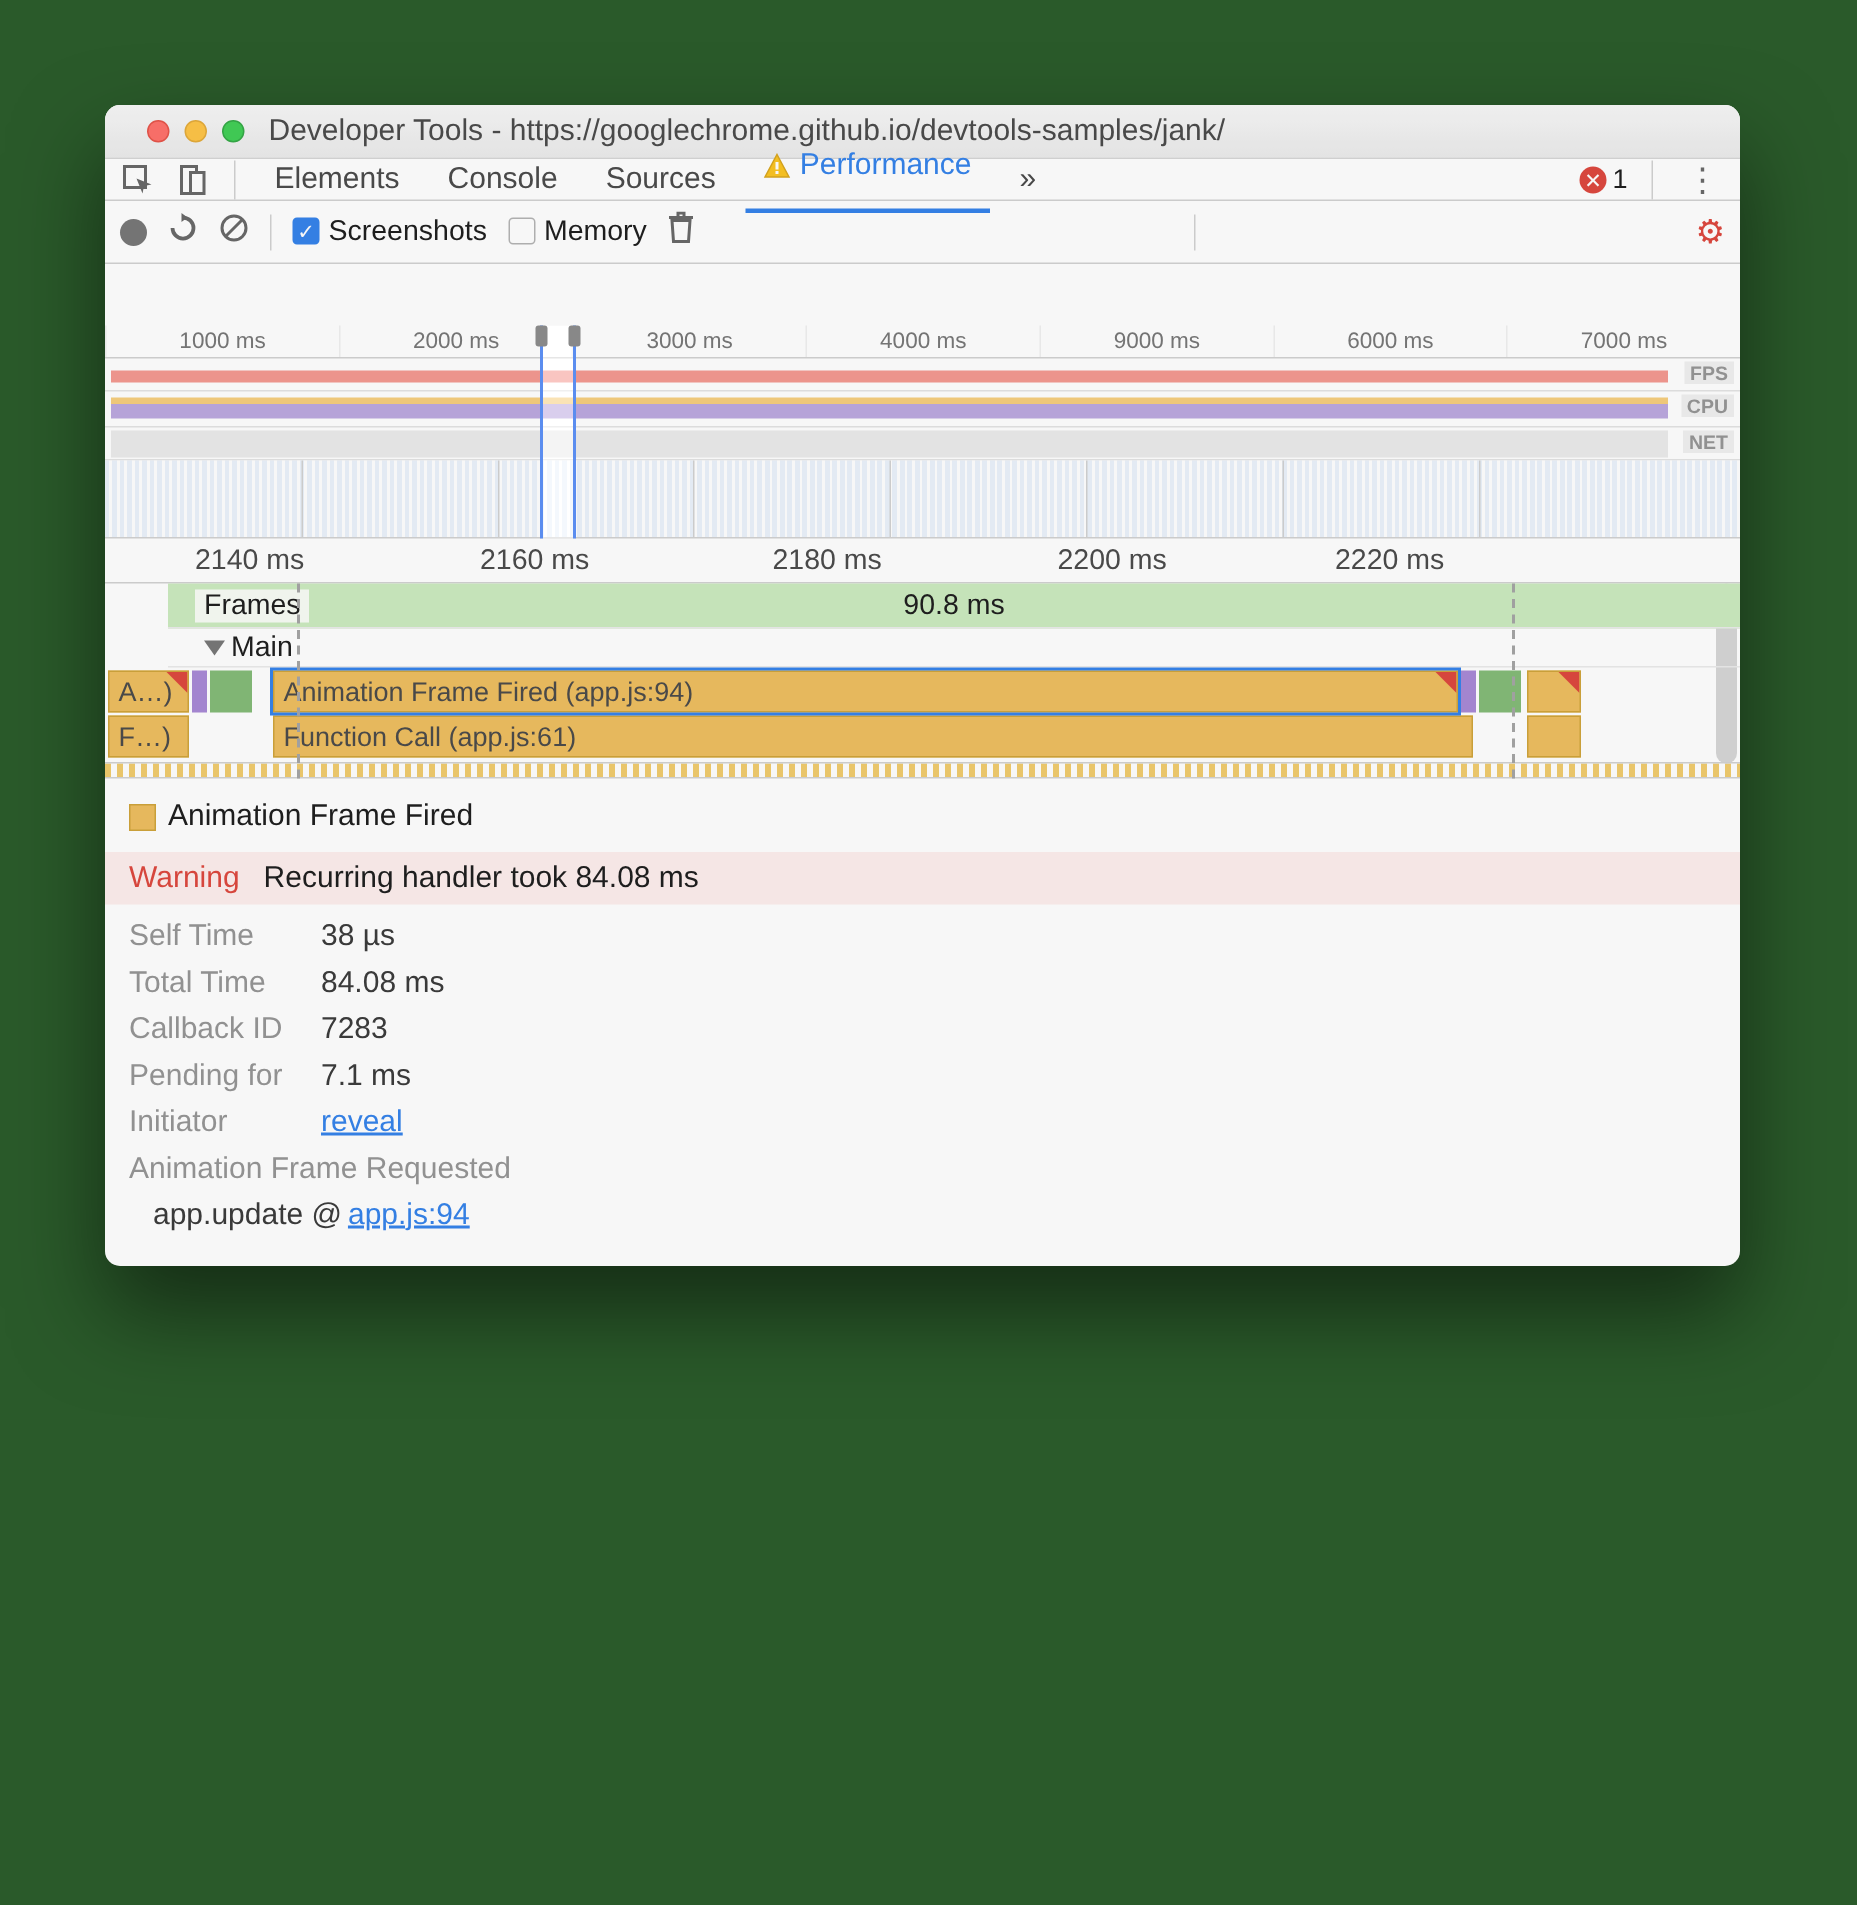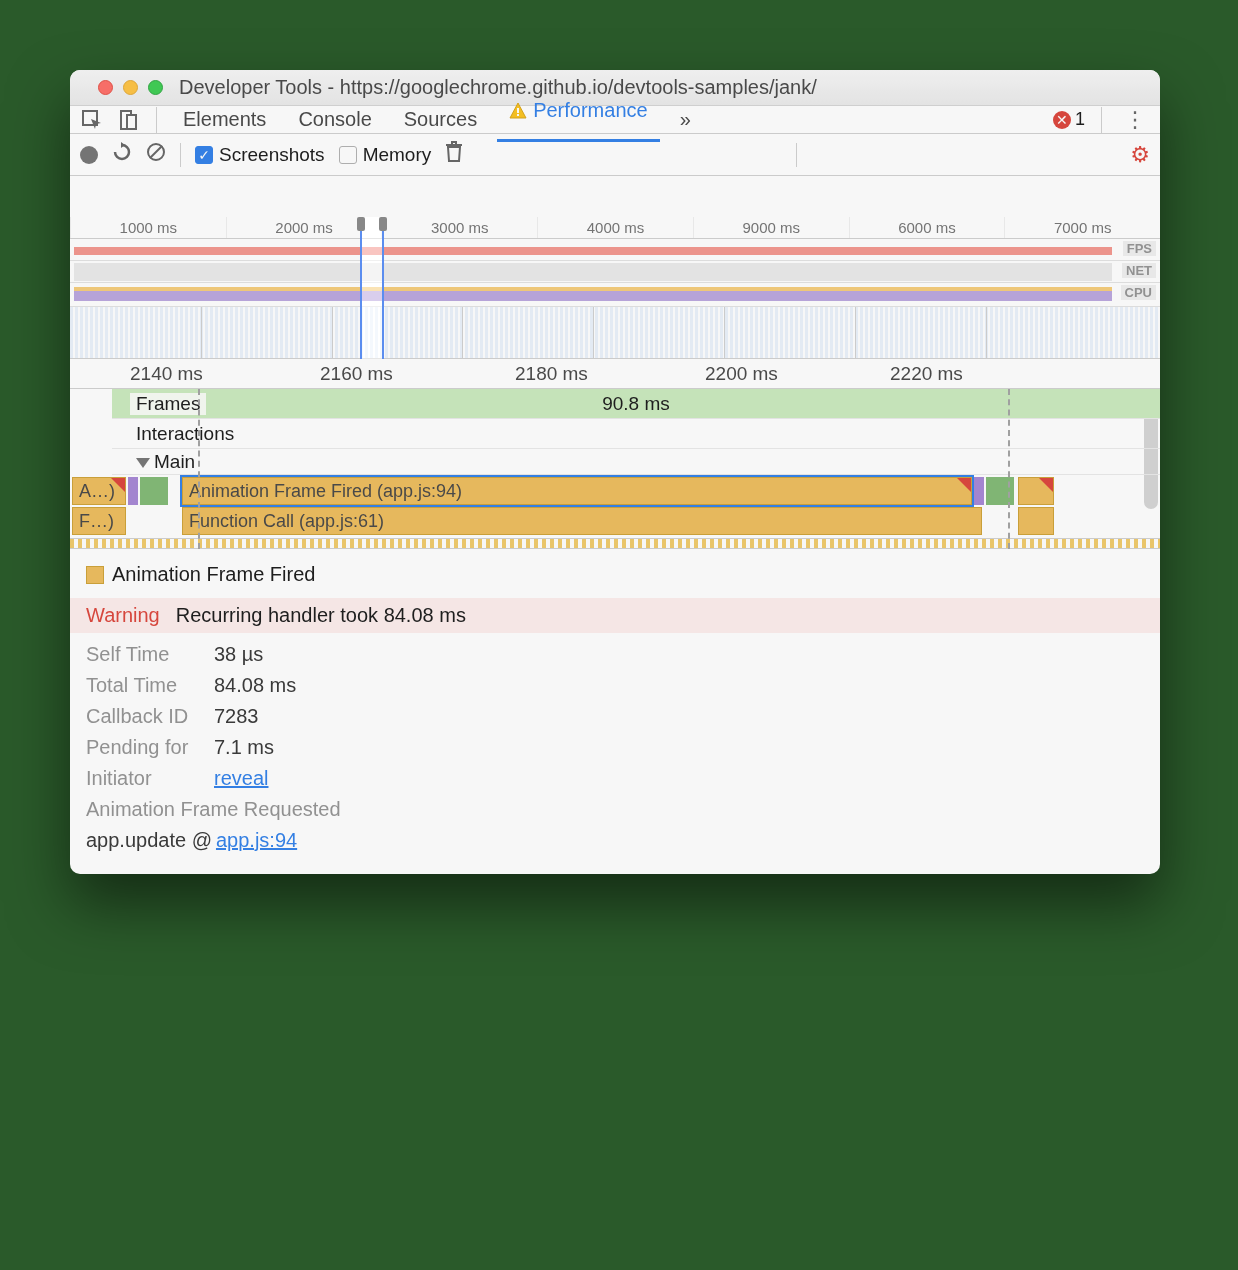--- a/index.html
+++ b/index.html
@@ -87,21 +87,21 @@
   .dtab.active { background:#fff; border:1px solid #ccc; border-bottom:1px solid #fff; border-radius:4px 4px 0 0; margin-bottom:-1px; color:#222;}
   .summary { padding:14px 16px; font-size:20px;}
   .summary .hdr { display:flex; align-items:center; gap:8px; margin-bottom:12px;}
   .swatch { width:18px; height:18px; background:#ecb54a; border:1px solid #c99820;}
   .warnrow { background:#fdecea; padding:6px 0; display:flex; gap:16px; margin:0 -16px 10px; padding-left:16px;}
   .warnrow .wlabel { color:#d93025;}
   .srow { display:flex; gap:16px; margin-bottom:8px; color:#222;}
   .srow .k { color:#888; min-width:112px;}
   .srow a { color:#1a73e8; text-decoration:underline;}
   .subhdr { color:#888; margin:8px 0;}
-  .stack { }
+  .stack { margin-left:16px;}
   .scrollbar { position:absolute; right:2px; top:0; width:14px; height:120px; background:#d0d0d0; border-radius:7px;}
   .flamewrap { position:relative;}
 </style>
 </head>
 <body>
 
 <div class="window">
 
   <div class="titlebar">
     <div class="traffic">
@@ -181,27 +181,27 @@
       <span>3000 ms</span>
       <span>4000 ms</span>
       <span>9000 ms</span>
       <span>6000 ms</span>
       <span>7000 ms</span>
     </div>
     <div class="ovrow">
         <div class="fpsbar"></div>
         <div class="label">FPS</div>
       </div>
+    <div class="ovrow" style="height:24px">
+        <div class="cpubar"></div>
+        <div class="label">CPU</div>
+      </div>
     <div class="ovrow">
         <div class="netbar"></div>
         <div class="label">NET</div>
-      </div>
-    <div class="ovrow" style="height:24px">
-        <div class="cpubar"></div>
-        <div class="label">CPU</div>
       </div>
     <div class="filmstrip">
       <div class="seg" style="left:12%"></div>
         <div class="seg" style="left:24%"></div>
         <div class="seg" style="left:36%"></div>
         <div class="seg" style="left:48%"></div>
         <div class="seg" style="left:60%"></div>
         <div class="seg" style="left:72%"></div>
         <div class="seg" style="left:84%"></div>
     </div>
@@ -221,23 +221,20 @@
 
   <div class="flamewrap">
     <div class="dashline" style="left:128px"></div>
     <div class="dashline" style="left:938px"></div>
     <div class="scrollbar"></div>
 
     <div class="track frames">
       <span class="tlabel">Frames</span>
       <span class="center">90.8 ms</span>
     </div>
-    <div class="track">
-      <span class="tlabel">Interactions</span>
-    </div>
     <div class="track" style="height:26px">
       <span class="tlabel"><span class="disc"></span><span>Main</span></span>
     </div>
 
     <div class="flame">
 
       <div class="bar trunc" style="top:2px">
           <span>A…)</span>
           <div class="tri"></div>
         </div>

